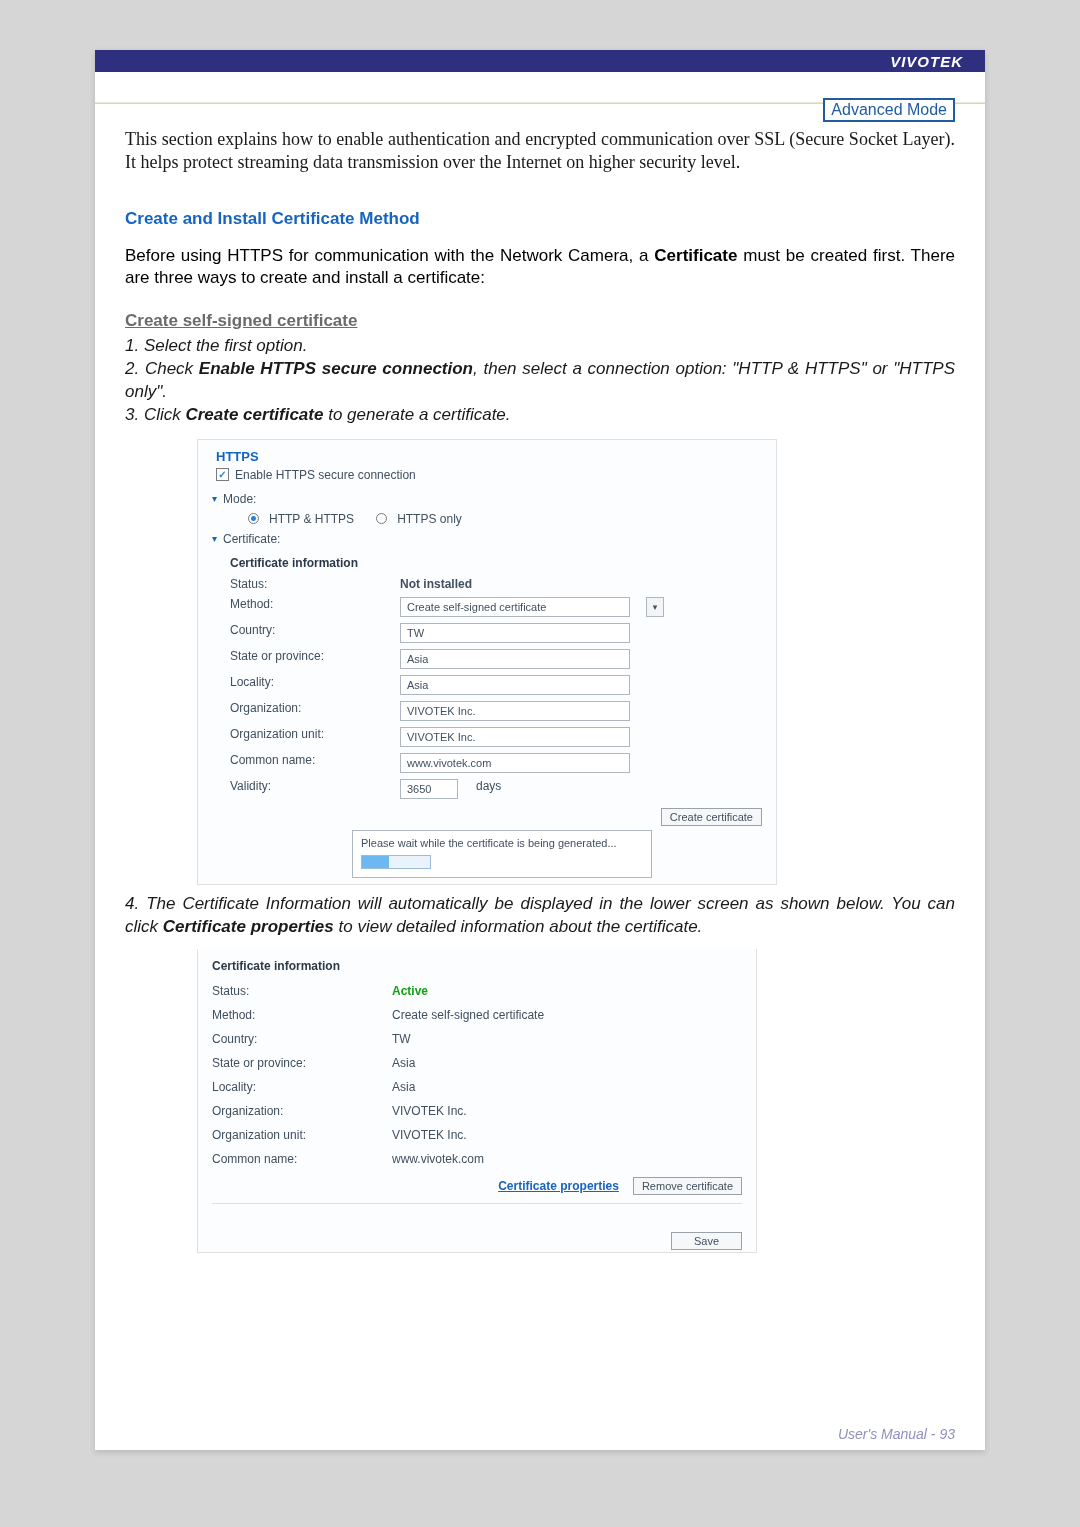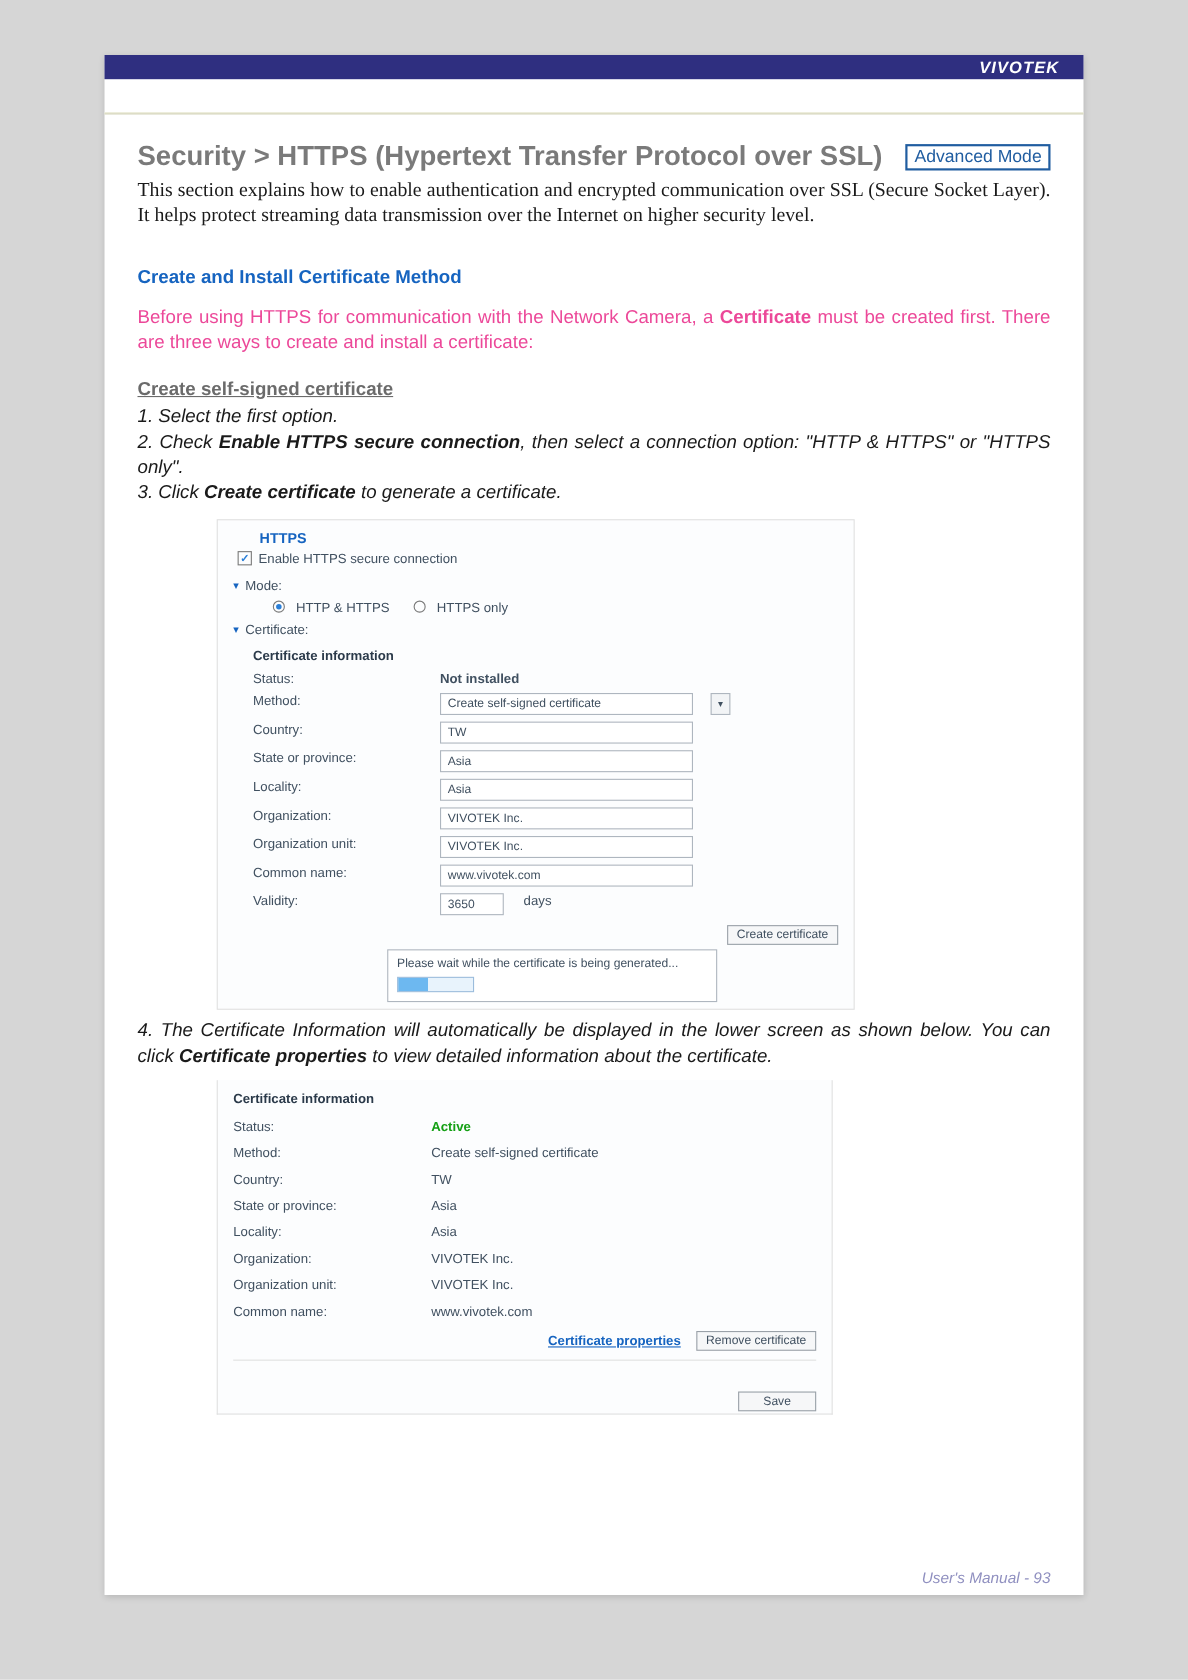--- a/index.html
+++ b/index.html
@@ -64,21 +64,21 @@
     font-family: Liberation Serif, serif;
   }
   .section-h {
     color: #1664c0;
     font-weight: bold;
     font-size: 17px;
     margin: 34px 0 16px;
   }
   .body-p {
     font-size: 17px;
-    color: #ec4899;
+    color: #000000;
     text-align: justify;
     line-height: 1.3;
   }
   .sub-h {
     color: #6b6b6b;
     font-weight: bold;
     font-size: 17px;
     text-decoration: underline;
     margin: 22px 0 4px;
   }
@@ -105,21 +105,20 @@
     color: #405060;
   }
   .legend {
     color: #1664c0;
     font-weight: bold;
     font-size: 13px;
     padding-left: 4px;
     margin-top: -18px;
     background: #fcfdfe;
     display: inline-block;
-    margin-left: 20px;
   }
   .row { display:flex; align-items:center; gap:6px; margin:6px 0; }
   .chev { color:#1664c0; font-size:10px; }
   .sect-label { color:#405060; font-size:12px; }
   .modeopts { margin-left:36px; }
   .radio { width:11px;height:11px;border:1px solid #7a7a7a;border-radius:50%;display:inline-flex;align-items:center;justify-content:center;margin-right:4px; }
   .radio.sel::after{content:"";width:5px;height:5px;border-radius:50%;background:#2a7fd8;}
   .certinfo-hdr { font-weight:bold; color:#2b3a4a; margin:10px 0 4px 18px; font-size:12px; }
   .kv { display:flex; margin-left:18px; padding:3px 0;}
   .kv .k { width:170px; color:#405060; }
@@ -168,21 +167,20 @@
 </head>
 <body>
 
 <div class="page">
   <div class="brandbar">
     <span>VIVOTEK</span>
   </div>
   <div class="divider"></div>
 
   <div class="content">
-    <div class="page-title">Security &gt;  HTTPS (Hypertext Transfer Protocol over SSL)</div>
     <div class="adv-mode">Advanced Mode</div>
     <p class="intro">This section explains how to enable authentication and encrypted communication over SSL (Secure Socket Layer). It helps protect streaming data transmission over the Internet on higher security level.</p>
 
     <div class="section-h">Create and Install Certificate Method</div>
     <p class="body-p">
       <span>Before using HTTPS for communication with the Network Camera, a </span><span class="b">Certificate</span><span> must be created first. There are three ways to create and install a certificate:</span>
     </p>
 
     <div class="sub-h">Create self-signed certificate</div>
     <ul class="ordered">

